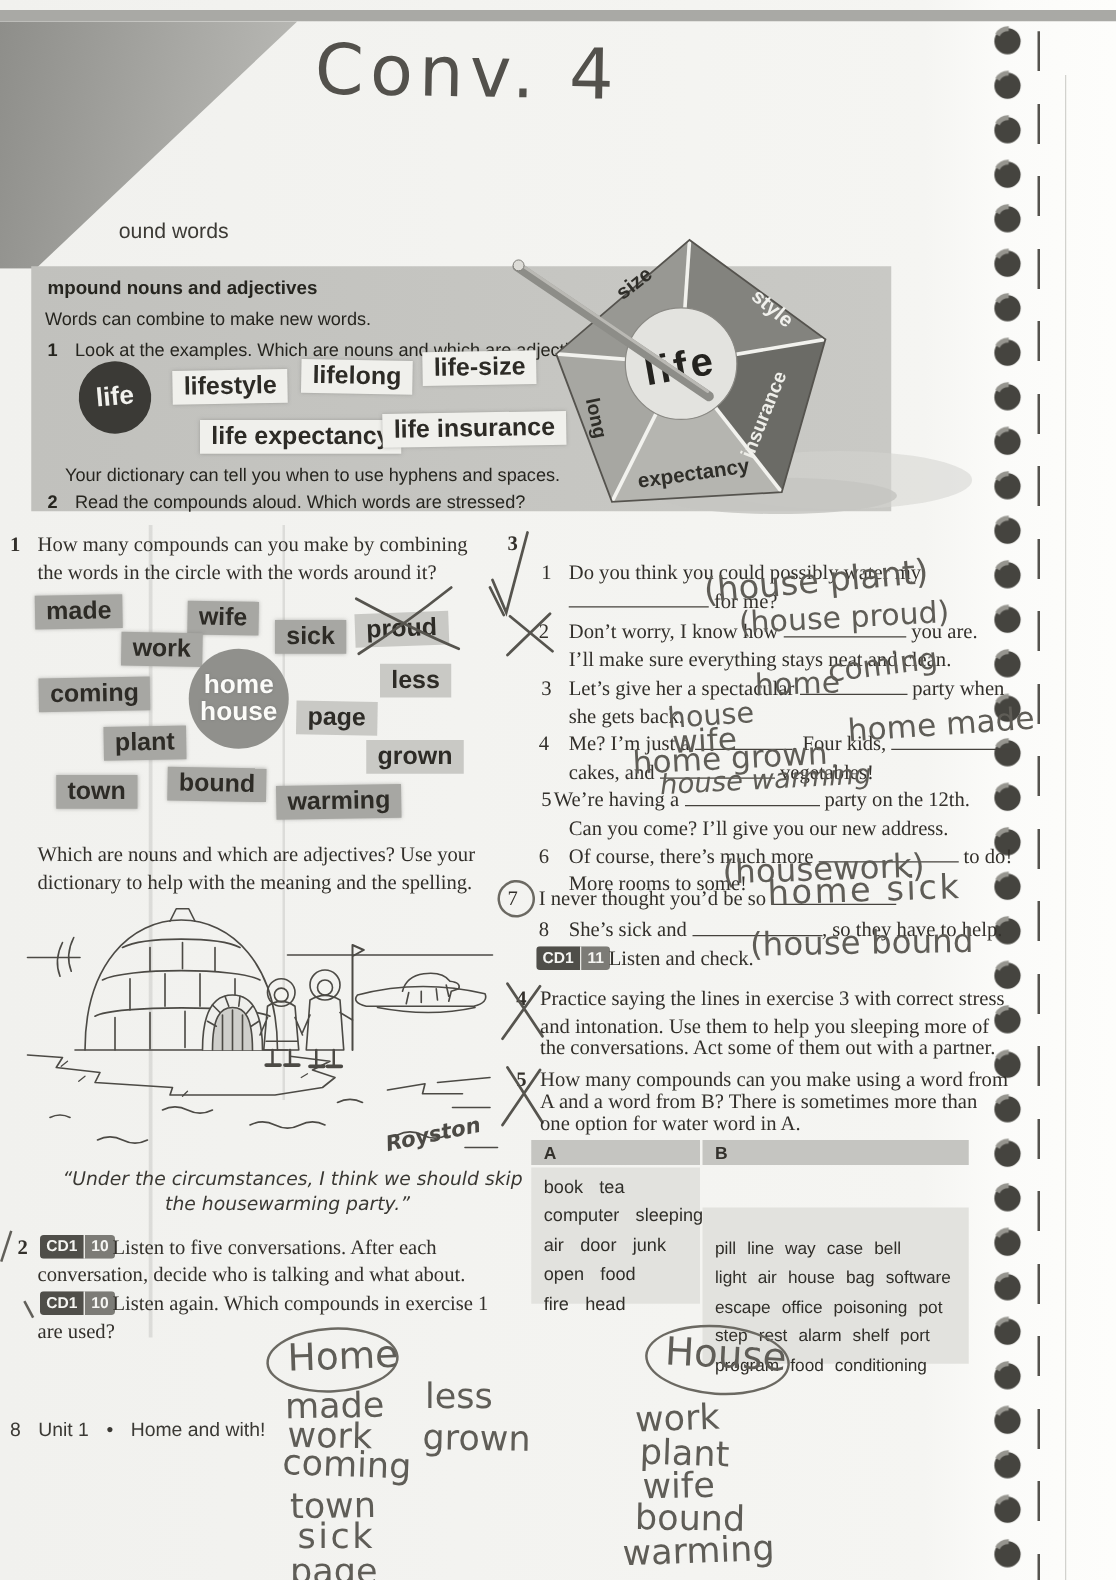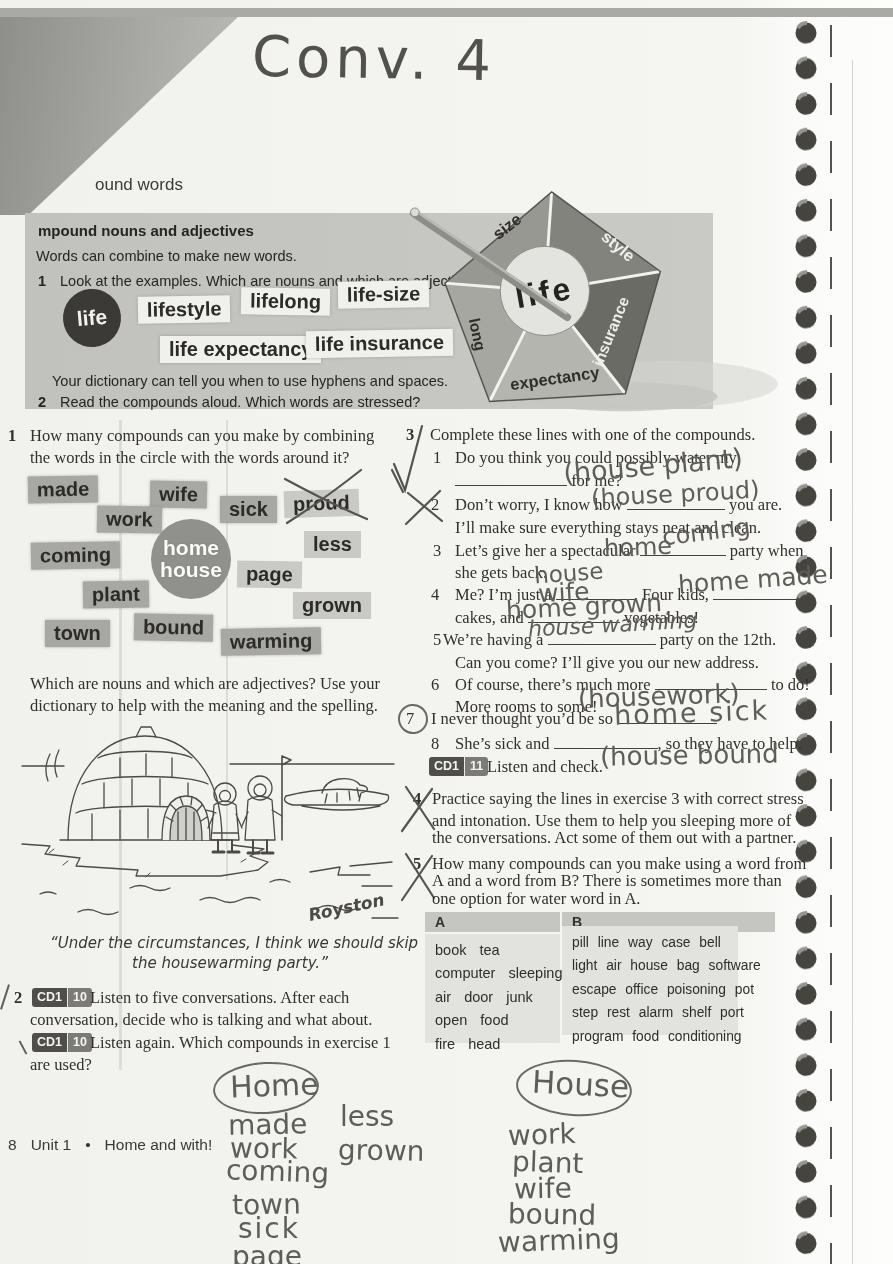--- a/index.html
+++ b/index.html
@@ -198,21 +198,20 @@
     <span>8</span>
     <span>Unit 1</span>
     <span>•</span>
     <span>Home and with!</span>
   </div>
 
   <svg class="abs" style="left:390px;top:420px" width="36" height="76">
     <path class="pencil" d="M4,44 L15,70 L32,6 M2,50 L13,72" stroke-width="2"></path>
   </svg>
   <div class="p pb" style="left:406px;top:424px">3</div>
-  <div class="p" style="left:430px;top:424px">Complete these lines with one of the compounds.</div>
 
   <div class="p" style="left:433px;top:447px">1</div>
   <div class="p" style="left:455px;top:447px">Do you think you could possibly water my</div>
   <div class="p" style="left:455px;top:470px"><span class="bl" style="width:112px"></span> <span>for me?</span></div>
   <div class="hw" style="left:563px;top:450px;font-size:27px;transform:rotate(-5deg)">(house plant)</div>
 
   <div class="p" style="left:431px;top:494px">2</div>
   <svg class="abs" style="left:402px;top:487px" width="44" height="40">
     <path class="pencil" d="M6,6 L40,34 M38,4 L4,37"></path>
   </svg>
@@ -277,21 +276,21 @@
 
   <div class="thead" style="left:425px;top:912px;width:125px">A</div>
   <div class="thead" style="left:562px;top:912px;width:203px">B</div>
   <div class="tbody" style="left:425px;top:934px;width:135px;height:104px;padding-top:5px">
     <div class="trow">book tea</div>
     <div class="trow">computer sleeping</div>
     <div class="trow">air door junk</div>
     <div class="trow">open food</div>
     <div class="trow">fire head</div>
   </div>
-  <div class="tbody" style="left:562px;top:926px;width:176px;height:104px;padding-top:5px">
+  <div class="tbody" style="left:562px;top:966px;width:213px;height:104px;padding-top:21px">
     <div class="trow trowb">pill line way case bell</div>
     <div class="trow trowb">light air house bag software</div>
     <div class="trow trowb">escape office poisoning pot</div>
     <div class="trow trowb">step rest alarm shelf port</div>
     <div class="trow trowb">program food conditioning</div>
   </div>
 
   <div class="oval" style="left:213px;top:1062px;width:102px;height:48px;transform:rotate(-3deg)"></div>
   <div class="hw" style="left:230px;top:1068px;font-size:30px;transform:rotate(-2deg)">Home</div>
   <div class="hw" style="left:228px;top:1108px;font-size:28px;transform:rotate(-1deg)">made</div>

